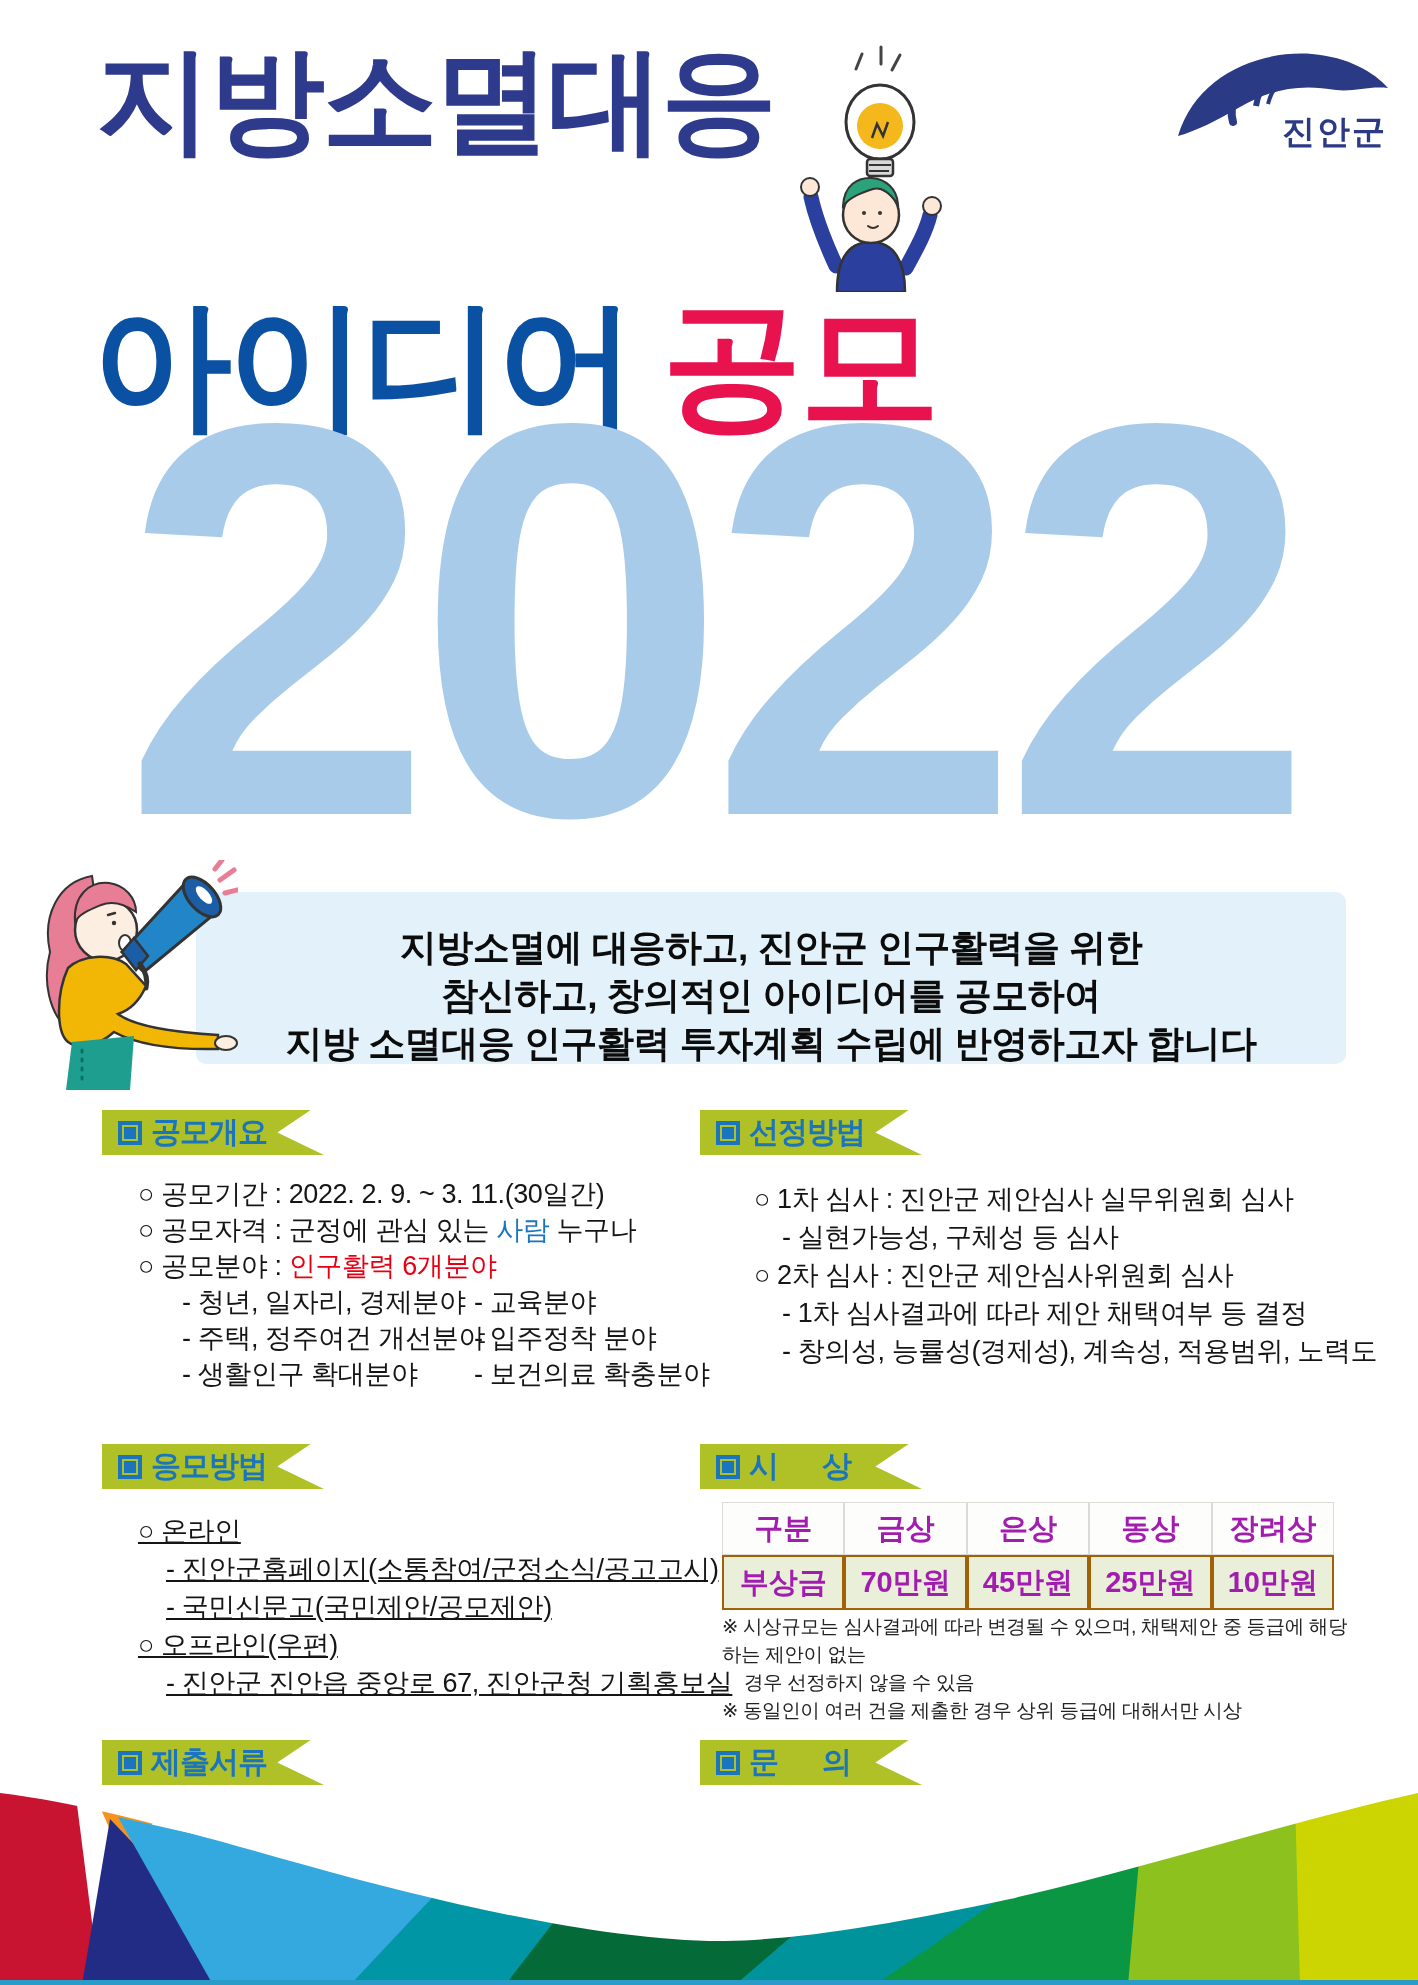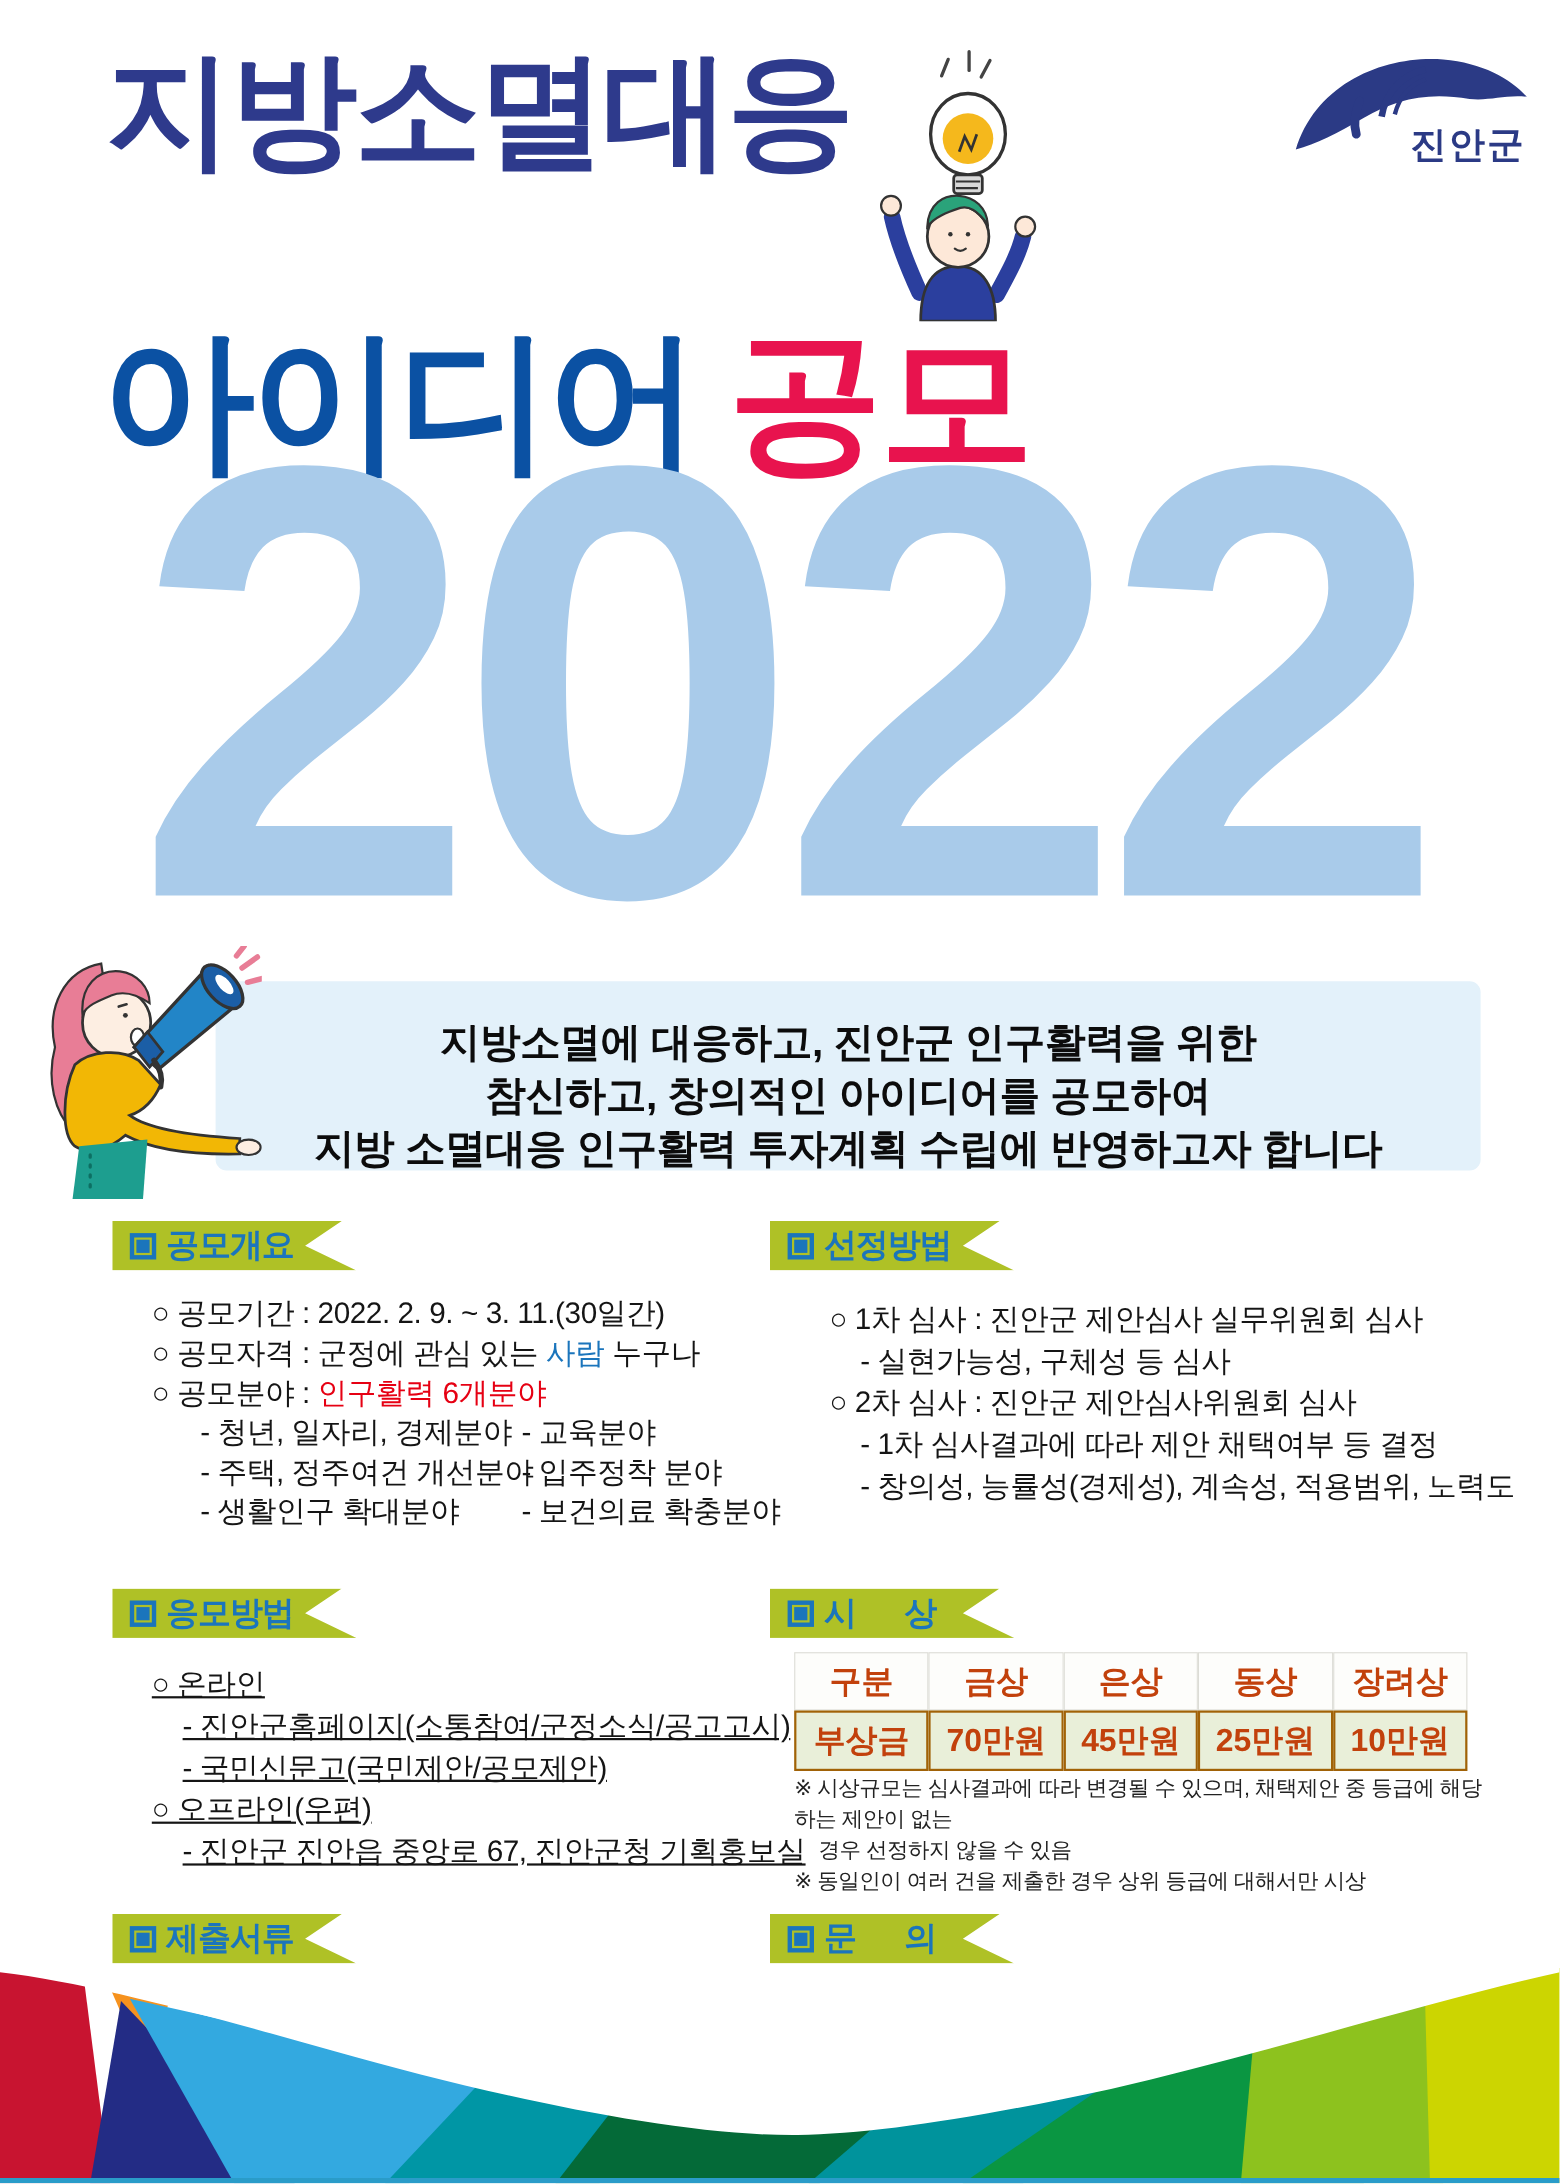--- a/index.html
+++ b/index.html
@@ -53,21 +53,21 @@
   .c-selection .li{height:38px;}
   .c-application{left:138px;top:1512px;}
   .c-application .li{height:38px;text-decoration:underline;}
   .c-documents{left:138px;top:1796px;}
   .c-documents .li{height:42px;}
   .c-contact{left:754px;top:1796px;}
   .c-contact .li{height:44px;}
 
   
   .award-table{position:absolute;left:722px;top:1502px;width:612px;border-collapse:separate;border-spacing:0;
-               table-layout:fixed;font-size:29px;font-weight:700;color:#c2410c;}
+               table-layout:fixed;font-size:29px;font-weight:700;color:#a21caf;}
   .award-table th{background:#fdfdfb;border:1px solid #dcdcd6;height:49px;text-align:center;font-weight:700;}
   .award-table td{background:#e9efd9;border:2px solid #a16207;height:49px;text-align:center;}
   .notes{position:absolute;left:722px;top:1612px;width:640px;font-size:19.5px;line-height:28px;
          font-weight:500;color:#222;letter-spacing:-0.4px;}
   .notes .indent{padding-left:22px;}
 
   
   .footer-svg{position:absolute;left:0;top:1789px;width:1418px;height:196px;}
 </style>
 </head>

